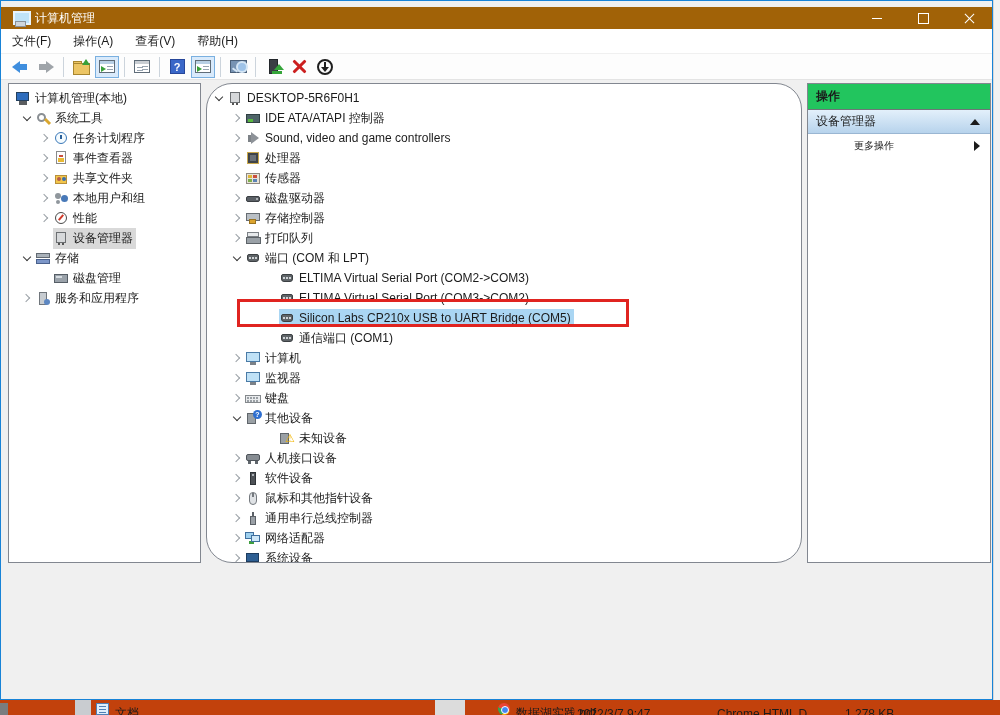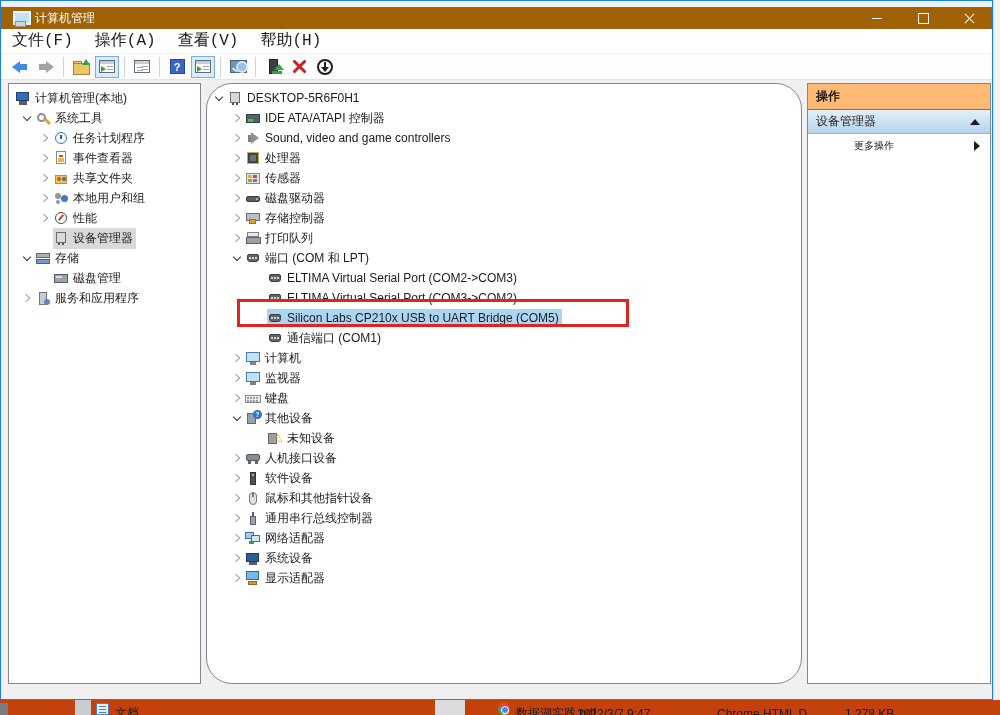--- a/index.html
+++ b/index.html
@@ -27,21 +27,21 @@
   .title-ic::before { content:""; position:absolute; left:1px; top:0; width:14px; height:10px; background:#bfe3f9; border:2px solid #e8f4fd; }
   .title-ic::after { content:""; position:absolute; left:3px; top:10px; width:9px; height:4px; background:#cfd6dc; border:1px solid #8b9299; }
   .titlebar .ttl { font-size:12px; margin-left:7px; flex:1; }
   .ctrl { width:46px; height:30px; display:flex; align-items:center; justify-content:center; position:relative; }
   .ctrl-min::before { content:""; width:10px; height:1px; background:#fff; }
   .ctrl-max::before { content:""; width:9px; height:9px; border:1px solid #fff; }
   .ctrl-close::before, .ctrl-close::after { content:""; position:absolute; width:13px; height:1px; background:#fff; }
   .ctrl-close::before { transform:rotate(45deg); } .ctrl-close::after { transform:rotate(-45deg); }
 
   .menubar { height:25px; background:#fff; display:flex; align-items:center; border-bottom:1px solid #f0f0f0; }
-  .menu-item { font-size:16px; color:#1b1b1b; padding:0 11px; height:100%; line-height:25px;font-family:Liberation Mono, monospace; }
+  .menu-item { font-size:12px; color:#1b1b1b; padding:0 11px; height:100%; line-height:25px; }
 
   .toolbar { height:26px; background:#fdfdfd; display:flex; align-items:center; padding-left:6px; border-bottom:1px solid #e4e4e4; }
   .tbtn { width:24px; height:22px; display:flex; align-items:center; justify-content:center; position:relative; margin:0 1px; }
   .tbtn.pressed { background:#d9eafb; border:1px solid #7ab0e0; }
   .tsep { width:1px; height:20px; background:#ccd4dc; margin:0 4px; }
 
   .ar { position:relative; width:16px; height:12px; }
   .ar-l::before { content:""; position:absolute; left:0; top:0; border-top:6px solid transparent; border-bottom:6px solid transparent; border-right:8px solid #3f8ede; }
   .ar-l::after { content:""; position:absolute; left:7px; top:3px; width:8px; height:6px; background:#3f8ede; }
   .ar-r::before { content:""; position:absolute; right:0; top:0; border-top:6px solid transparent; border-bottom:6px solid transparent; border-left:8px solid #9fa4a9; }
@@ -72,43 +72,43 @@
 
   .x-ic { position:relative; width:15px; height:15px; }
   .x-ic::before, .x-ic::after { content:""; position:absolute; left:-1px; top:6px; width:17px; height:3px; background:#cc1f1f; border-radius:1px; }
   .x-ic::before { transform:rotate(45deg); } .x-ic::after { transform:rotate(-45deg); }
 
   .dis-ic { width:16px; height:16px; border:2px solid #1f1f1f; border-radius:50%; position:relative; }
   .dis-ic::before { content:""; position:absolute; left:5px; top:1px; width:2px; height:5px; background:#1f1f1f; }
   .dis-ic::after { content:""; position:absolute; left:2px; top:6px; border-left:4px solid transparent; border-right:4px solid transparent; border-top:5px solid #1f1f1f; }
 
   
-  .pane { position:absolute; top:82px; height:601px; background:#fff; border:1px solid #828790; overflow:hidden; }
+  .pane { position:absolute; top:82px; height:480px; background:#fff; border:1px solid #828790; overflow:hidden; }
   .pane-left { left:7px; width:193px; }
   .pane-center { left:205px; width:596px;border-radius:26px; }
   .pane-right { left:806px; width:184px; }
 
   .tree { padding-top:4px; }
   .trow { height:20px; display:flex; align-items:center; font-size:12px; color:#1b1b1b; white-space:nowrap; }
   .chevslot { width:16px; height:20px; flex:none; display:flex; align-items:center; justify-content:center; }
   .chev { width:6px; height:6px; border-right:1.3px solid #9aa0a6; border-bottom:1.3px solid #9aa0a6; transform:rotate(-45deg); margin-left:-2px; }
   .chev.exp { border-color:#3a3a3a; transform:rotate(45deg); margin-top:-3px; margin-left:0; }
   .lbl { padding:2px 3px; }
   .selbox { display:flex; align-items:center; }
   .selbox.blue { background:#aad6f3; }
   .selbox.gray { background:#d9d9d9; }
   
   .L0 { padding-left:6px; } .L1 { padding-left:10px; } .L2 { padding-left:28px; }
   
-  .M0 { padding-left:4px; } .M1 { padding-left:22px; } .M2 { padding-left:44px;text-align:center; }
+  .M0 { padding-left:4px; } .M1 { padding-left:22px; } .M2 { padding-left:56px;text-align:center; }
 
   .annotation { position:absolute; left:30px; top:215px; width:392px; height:28px; border:3px solid #e02420; z-index:5; pointer-events:none; }
 
   
-  .ops-header { height:26px; line-height:25px; padding-left:8px; font-weight:bold; font-size:12px; color:#1b1b1b; background:#fdba74; border-bottom:1px solid #6f7478; }
+  .ops-header { height:26px; line-height:25px; padding-left:8px; font-weight:bold; font-size:12px; color:#1b1b1b; background:#22c55e; border-bottom:1px solid #6f7478; }
   .ops-group { height:24px; display:flex; align-items:center; padding:0 10px 0 8px; font-size:12px; color:#1b1b1b;
     background:linear-gradient(#e3f0fb,#b7d3ec); border-bottom:1px solid #9ab6d2; }
   .tri-up { width:0; height:0; border-left:5px solid transparent; border-right:5px solid transparent; border-bottom:6px solid #1b1b1b; margin-left:auto; }
   .ops-more { height:24px; display:flex; align-items:center; padding:0 10px 0 46px; font-size:10px; color:#1b1b1b; background:#fff; }
   .tri-right { width:0; height:0; border-top:5px solid transparent; border-bottom:5px solid transparent; border-left:6px solid #1b1b1b; margin-left:auto; }
 
   
   .ic { display:inline-block; width:17px; height:15px; position:relative; flex:none; }
   .ic::before, .ic::after { content:""; position:absolute; box-sizing:border-box; }
 

